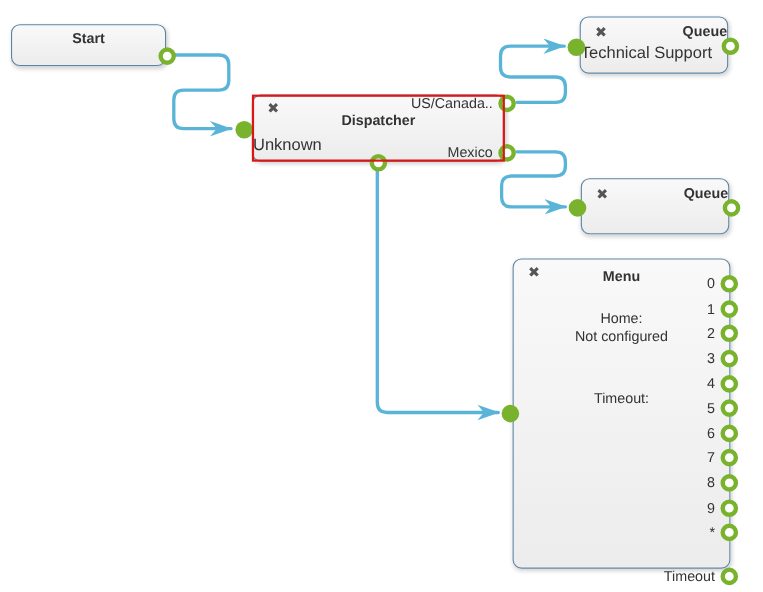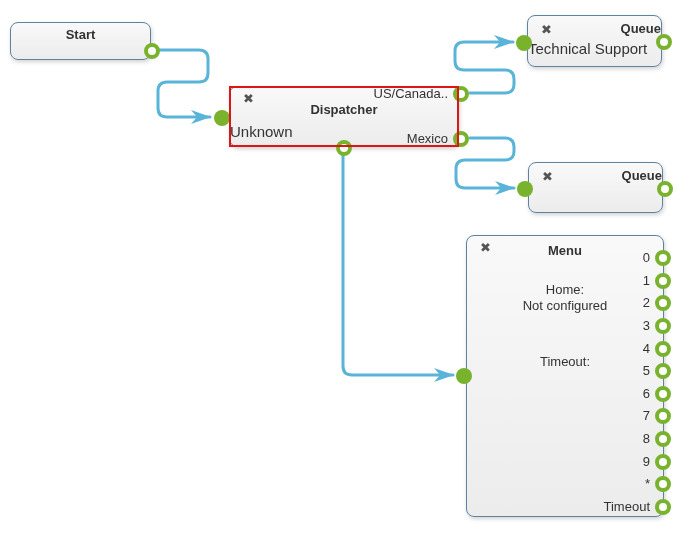--- a/index.html
+++ b/index.html
@@ -151,19 +151,19 @@
       <span class="ring"></span>
     </div>
     <div class="prow" style="right:-8px;top:218px;">
       <span class="plabel">9</span>
       <span class="ring"></span>
     </div>
     <div class="prow" style="right:-8px;top:240px;">
       <span class="plabel">*</span>
       <span class="ring"></span>
     </div>
-    <div class="prow" style="right:-8px;top:263px;align-items:center;">
+    <div class="prow" style="right:-8px;top:280px;align-items:center;">
       <span class="plabel">Timeout</span>
       <span class="ring"></span>
     </div>
   </div>
 
 </div>
 
 </body></html>

